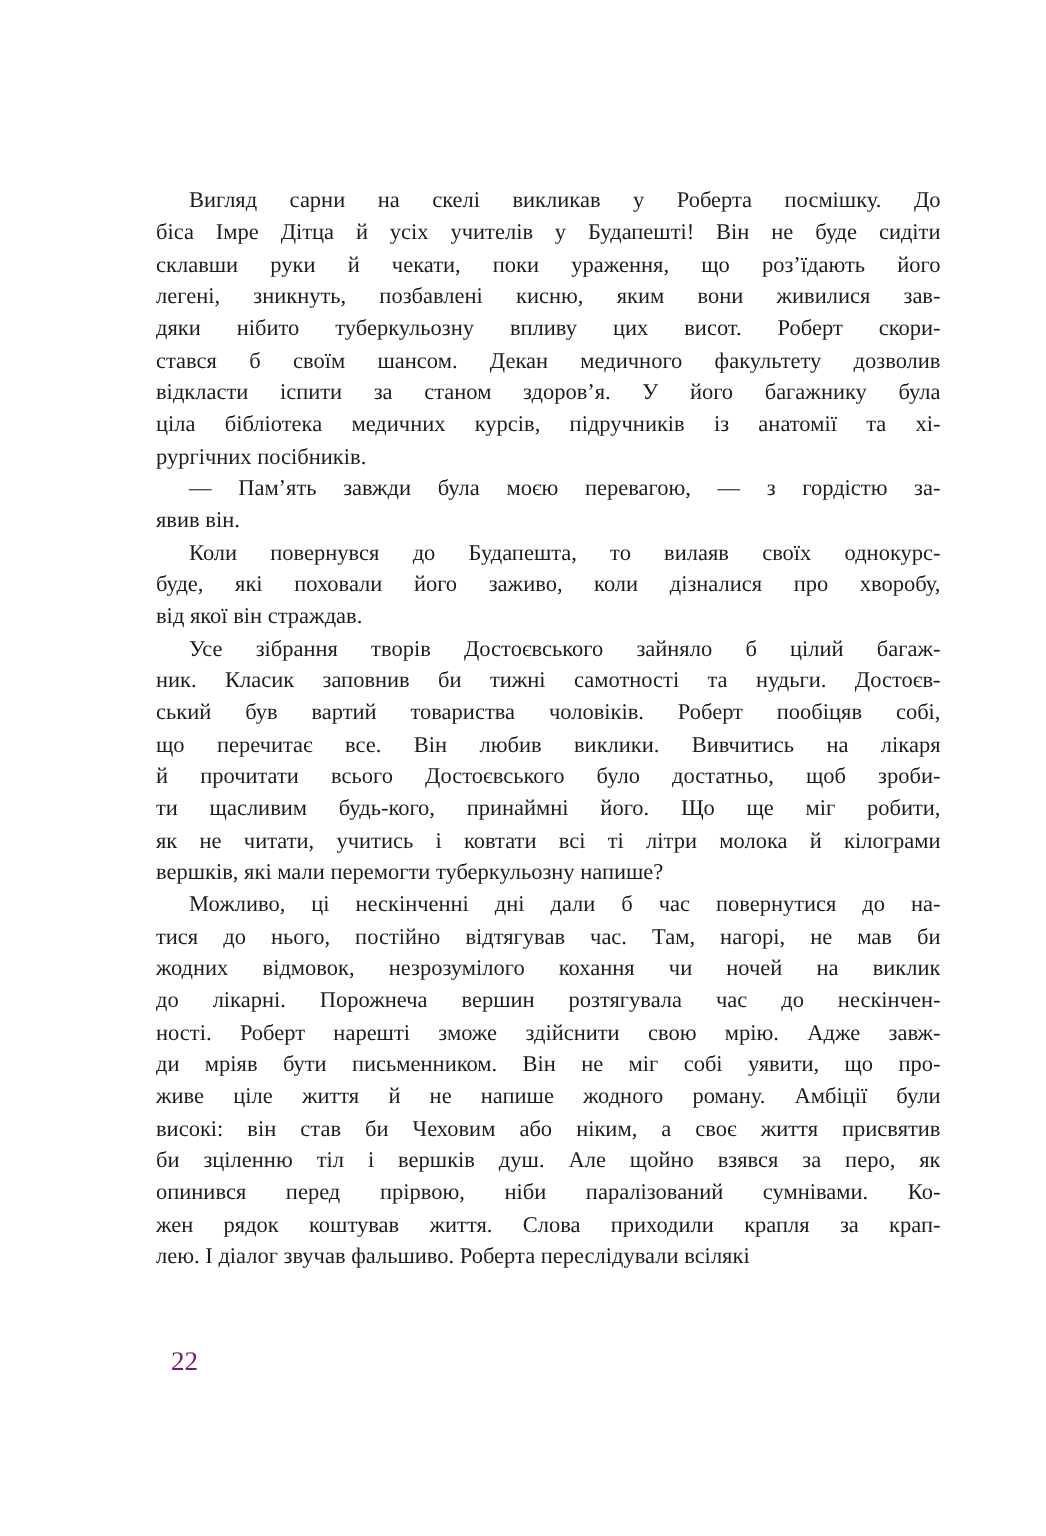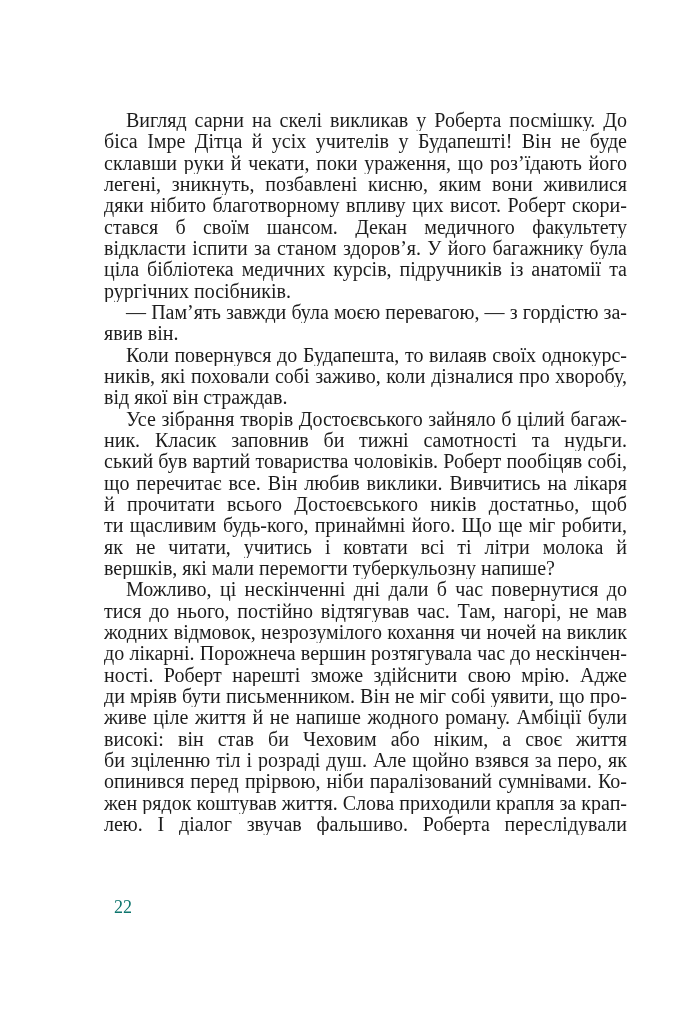--- a/index.html
+++ b/index.html
@@ -12,23 +12,23 @@
     width: 697px;
     height: 1024px;
     background: #ffffff;
     overflow: hidden;
     font-family: "Liberation Serif", "DejaVu Serif", serif;
     color: #1c1c1c;
   }
   .text-block {
     position: absolute;
     left: 104px;
-    top: 110px;
+    top: 124px;
     width: 523px;
-    font-size: 20px;
+    font-size: 15px;
     line-height: 21.33px;
   }
   .line {
     height: 21.33px;
     overflow: hidden;
     text-align: justify;
     text-align-last: justify;
     white-space: normal;
   }
   .line.first {
@@ -36,57 +36,57 @@
   }
   .line.last {
     text-align-last: left;
   }
   .page-number {
     position: absolute;
     left: 114px;
     top: 897px;
     font-size: 18px;
     line-height: 21px;
-    color: #0f766e;
+    color: #701a75;
   }
 </style>
 </head>
 <body>
 
 <div class="page">
   <main class="text-block">
       <div class="line first">Вигляд сарни на скелі викликав у Роберта посмішку. До</div>
       <div class="line">біса Імре Дітца й усіх учителів у Будапешті! Він не буде сидіти</div>
       <div class="line">склавши руки й чекати, поки ураження, що роз’їдають його</div>
       <div class="line">легені, зникнуть, позбавлені кисню, яким вони живилися зав-</div>
-      <div class="line">дяки нібито благотворному впливу цих висот. Роберт скори-</div>
+      <div class="line">дяки нібито туберкульозну впливу цих висот. Роберт скори-</div>
       <div class="line">стався б своїм шансом. Декан медичного факультету дозволив</div>
       <div class="line">відкласти іспити за станом здоров’я. У його багажнику була</div>
       <div class="line">ціла бібліотека медичних курсів, підручників із анатомії та хі-</div>
       <div class="line last">рургічних посібників.</div>
       <div class="line first">— Пам’ять завжди була моєю перевагою, — з гордістю за-</div>
       <div class="line last">явив він.</div>
       <div class="line first">Коли повернувся до Будапешта, то вилаяв своїх однокурс-</div>
-      <div class="line">ників, які поховали собі заживо, коли дізналися про хворобу,</div>
+      <div class="line">буде, які поховали його заживо, коли дізналися про хворобу,</div>
       <div class="line last">від якої він страждав.</div>
       <div class="line first">Усе зібрання творів Достоєвського зайняло б цілий багаж-</div>
       <div class="line">ник. Класик заповнив би тижні самотності та нудьги. Достоєв-</div>
       <div class="line">ський був вартий товариства чоловіків. Роберт пообіцяв собі,</div>
       <div class="line">що перечитає все. Він любив виклики. Вивчитись на лікаря</div>
-      <div class="line">й прочитати всього Достоєвського ників достатньо, щоб зроби-</div>
+      <div class="line">й прочитати всього Достоєвського було достатньо, щоб зроби-</div>
       <div class="line">ти щасливим будь-кого, принаймні його. Що ще міг робити,</div>
       <div class="line">як не читати, учитись і ковтати всі ті літри молока й кілограми</div>
       <div class="line last">вершків, які мали перемогти туберкульозну напише?</div>
       <div class="line first">Можливо, ці нескінченні дні дали б час повернутися до на-</div>
       <div class="line">тися до нього, постійно відтягував час. Там, нагорі, не мав би</div>
       <div class="line">жодних відмовок, незрозумілого кохання чи ночей на виклик</div>
       <div class="line">до лікарні. Порожнеча вершин розтягувала час до нескінчен-</div>
       <div class="line">ності. Роберт нарешті зможе здійснити свою мрію. Адже завж-</div>
       <div class="line">ди мріяв бути письменником. Він не міг собі уявити, що про-</div>
       <div class="line">живе ціле життя й не напише жодного роману. Амбіції були</div>
       <div class="line">високі: він став би Чеховим або ніким, а своє життя присвятив</div>
-      <div class="line">би зціленню тіл і розраді душ. Але щойно взявся за перо, як</div>
+      <div class="line">би зціленню тіл і вершків душ. Але щойно взявся за перо, як</div>
       <div class="line">опинився перед прірвою, ніби паралізований сумнівами. Ко-</div>
       <div class="line">жен рядок коштував життя. Слова приходили крапля за крап-</div>
       <div class="line last">лею. І діалог звучав фальшиво. Роберта переслідували всілякі</div>
     </main>
   <div class="page-number">22</div>
 </div>
 
 </body></html>

